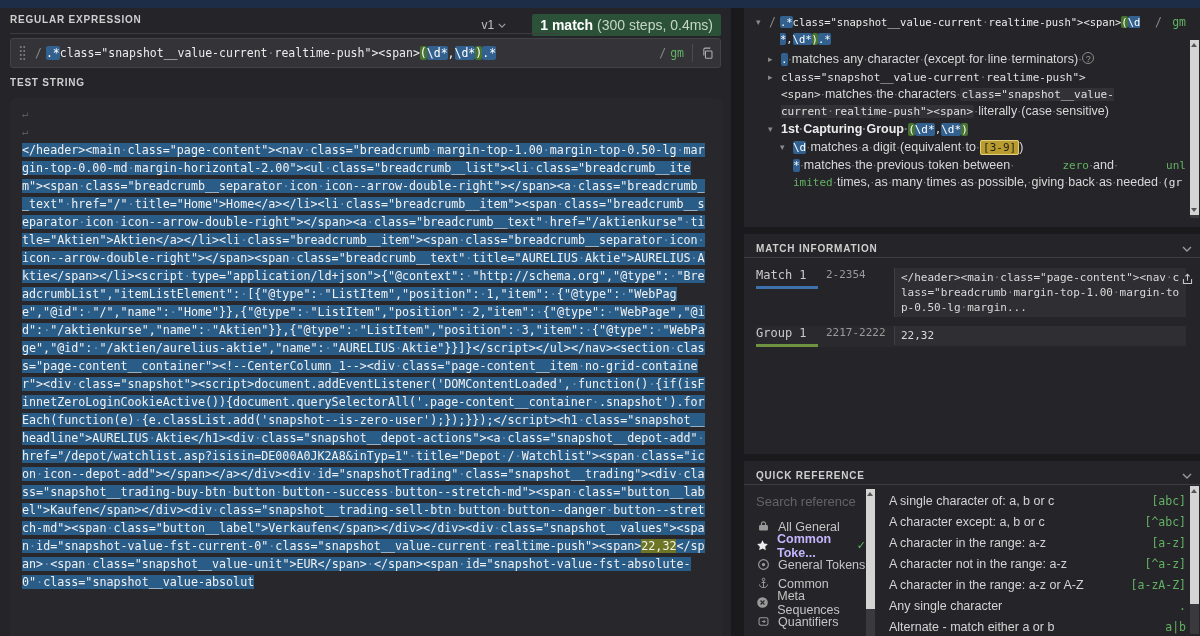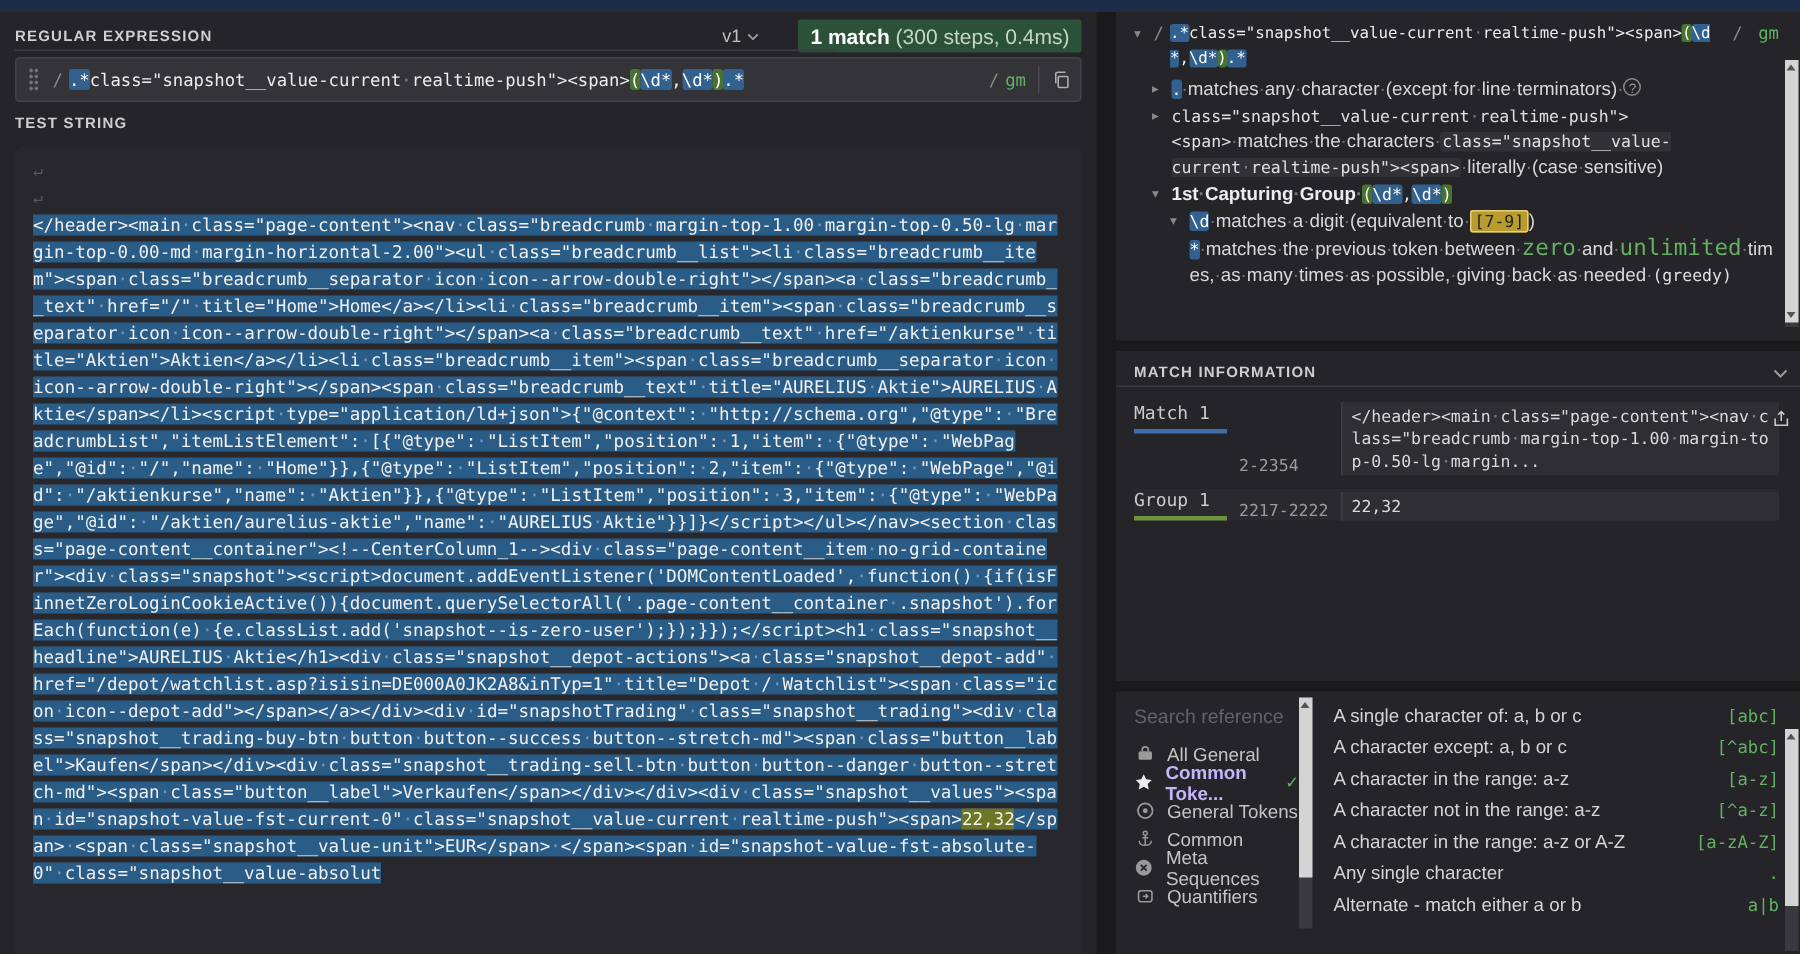--- a/index.html
+++ b/index.html
@@ -11,21 +11,21 @@
     --txt:#d8d8d8; --dim:#9a9a9a;
   }
   *{margin:0;padding:0;box-sizing:border-box;}
   html,body{width:1200px;height:636px;overflow:hidden;background:var(--bg);
     font-family:"Liberation Sans",sans-serif;color:var(--txt);}
   .mono{font-family:"DejaVu Sans Mono",monospace;}
   #topbar{position:absolute;left:0;top:0;width:1200px;height:8px;background:#1d2c47;}
 
   
   #left{position:absolute;left:0;top:8px;width:731px;height:628px;background:var(--panel);}
-  .sec-head{display:flex;align-items:center;height:26px;padding:6px 10px 0 10px;position:relative;}
+  .sec-head{display:flex;align-items:flex-start;height:26px;padding:6px 10px 0 10px;position:relative;}
   .sec-title{font-size:10px;font-weight:bold;letter-spacing:.8px;color:#cfcfcf;}
   .head-line{position:absolute;left:10px;bottom:0;height:0;border-bottom:1px solid #3d3d41;}
   #left .head-line{width:548px;}
   .head-controls{margin-left:auto;display:flex;align-items:center;gap:26px;}
   .version{display:flex;align-items:center;gap:4px;font-size:12px;color:#c0c0c0;cursor:pointer;}
   .badge{background:var(--badge-green);border-radius:2px;padding:3px 8px;font-size:14px;color:#fff;cursor:pointer;}
   .badge .b1{font-weight:bold;}
   .badge .b2{color:#c6d6c6;font-weight:normal;}
 
   .regex-box{margin:4px 10px 0 10px;height:30px;background:#333338;border:1px solid #424248;
@@ -66,36 +66,36 @@
   .exp-arrow{width:13px;flex:0 0 13px;color:#8a8a8a;font-size:9px;cursor:pointer;}
   .exp-rx{flex:1;font-size:10.5px;line-height:17px;word-break:break-all;color:#ececec;}
   .exp-flagwrap{flex:0 0 auto;margin-left:6px;font-size:10.5px;white-space:nowrap;}
   .exp-rows{margin-top:3px;}
   .exp-row{display:flex;align-items:flex-start;margin-top:1px;cursor:pointer;}
   .exp-text{flex:1;word-break:break-word;color:#d8d8d8;}
   .x-bold{font-weight:bold;color:#ececec;}
   .x-mono{font-family:"DejaVu Sans Mono",monospace;font-size:11px;color:#e0e0e0;}
   .x-code{font-family:"DejaVu Sans Mono",monospace;font-size:11px;color:#e0e0e0;
     background:#313136;border-radius:2px;padding:0 1px;}
-  .x-green{font-family:"DejaVu Sans Mono",monospace;font-size:15px;color:var(--accent-green);}
+  .x-green{font-family:"DejaVu Sans Mono",monospace;font-size:11px;color:var(--accent-green);margin-left:48px;}
   .chip-y{font-family:"DejaVu Sans Mono",monospace;font-size:11px;background:var(--chip-yellow);
     color:#1f1f1f;border:1px solid #e3cf7a;border-radius:2px;padding:0 2px;}
   .exp-text .tk{font-family:"DejaVu Sans Mono",monospace;font-size:11px;}
   .x-help{display:inline-block;width:12px;height:12px;border:1px solid #8a8a8a;border-radius:50%;
     color:#9a9a9a;font-size:9px;line-height:12px;text-align:center;vertical-align:1px;}
 
   .vscroll{position:absolute;width:9px;background:#3a3a3e;}
   .vthumb{position:absolute;left:0;width:9px;background:#d4d4d4;}
   .varrow{position:absolute;left:1px;width:0;height:0;border-left:3.5px solid transparent;
     border-right:3.5px solid transparent;}
   #exp-scroll{right:1px;top:32px;bottom:2px;}
 
   #mi-sec{top:219px;height:220px;border-top:7px solid var(--bg);}
   .mi-rows{padding:10px 14px 0 12px;}
-  .mi-row{display:flex;align-items:flex-end;margin-bottom:9px;}
+  .mi-row{display:flex;align-items:flex-start;margin-bottom:9px;}
   .mi-row.green{background:#2a2a2e;}
   .mi-label{flex:0 0 62px;font-family:"DejaVu Sans Mono",monospace;font-size:12px;color:#cacaca;
     padding-bottom:4px;align-self:flex-start;}
   .u-blue{border-bottom:3px solid var(--u-blue);}
   .u-green{border-bottom:3px solid var(--u-green);}
   .mi-range{flex:0 0 76px;font-family:"DejaVu Sans Mono",monospace;font-size:11px;color:#9a9a9a;padding-left:8px;}
   .mi-content{flex:1;font-family:"DejaVu Sans Mono",monospace;font-size:11px;line-height:15px;
     color:#dadada;background:#2e2e33;padding:2px 6px;word-break:break-all;border-left:1px solid #3e3e44;}
   #mi-export{position:absolute;right:6px;top:38px;cursor:pointer;}
 
@@ -182,21 +182,21 @@
           <div class="exp-row" style="margin-left:12px">
             <span class="exp-arrow">▸</span>
             <span class="exp-text"><span class="x-mono">class="snapshot__value-current<span class="sp">·</span>realtime-push"&gt;&lt;span&gt;</span><span class="x-plain"><span class="sp">·</span>matches<span class="sp">·</span>the<span class="sp">·</span>characters<span class="sp">·</span></span><span class="x-code">class="snapshot__value-current<span class="sp">·</span>realtime-push"&gt;&lt;span&gt;</span><span class="x-plain"><span class="sp">·</span>literally<span class="sp">·</span>(case<span class="sp">·</span>sensitive)</span></span>
           </div>
           <div class="exp-row" style="margin-left:12px">
             <span class="exp-arrow">▾</span>
             <span class="exp-text"><span class="x-bold">1st<span class="sp">·</span>Capturing<span class="sp">·</span>Group<span class="sp">·</span></span><span class="tk tk-green">(</span><span class="tk tk-blue">\d*</span><span class="x-mono">,</span><span class="tk tk-blue">\d*</span><span class="tk tk-green">)</span></span>
           </div>
           <div class="exp-row" style="margin-left:24px">
             <span class="exp-arrow">▾</span>
-            <span class="exp-text"><span class="tk tk-blue">\d</span><span class="x-plain"><span class="sp">·</span>matches<span class="sp">·</span>a<span class="sp">·</span>digit<span class="sp">·</span>(equivalent<span class="sp">·</span>to<span class="sp">·</span></span><span class="chip-y">[7-9]</span><span class="x-plain">)</span></span>
+            <span class="exp-text"><span class="tk tk-blue">\d</span><span class="x-plain"><span class="sp">·</span>matches<span class="sp">·</span>a<span class="sp">·</span>digit<span class="sp">·</span>(equivalent<span class="sp">·</span>to<span class="sp">·</span></span><span class="chip-y">[3-9]</span><span class="x-plain">)</span></span>
           </div>
           <div class="exp-row" style="margin-left:24px">
             <span class="exp-arrow"></span>
             <span class="exp-text"><span class="tk tk-blue">*</span><span class="x-plain"><span class="sp">·</span>matches<span class="sp">·</span>the<span class="sp">·</span>previous<span class="sp">·</span>token<span class="sp">·</span>between<span class="sp">·</span></span><span class="x-green">zero</span><span class="x-plain"><span class="sp">·</span>and<span class="sp">·</span></span><span class="x-green">unlimited</span><span class="x-plain"><span class="sp">·</span>times,<span class="sp">·</span>as<span class="sp">·</span>many<span class="sp">·</span>times<span class="sp">·</span>as<span class="sp">·</span>possible,<span class="sp">·</span>giving<span class="sp">·</span>back<span class="sp">·</span>as<span class="sp">·</span>needed<span class="sp">·</span></span><span class="x-mono">(greedy)</span></span>
           </div>
         </div>
     </div>
     <div class="vscroll" id="exp-scroll">
       <div class="vthumb" style="top:0;bottom:3px"></div>
       <div class="varrow" style="top:3px;border-bottom:4px solid #555;"></div>
@@ -227,20 +227,28 @@
       </div>
     <span id="mi-export">
       <svg width="13" height="14" viewBox="0 0 16 16">
           <path d="M8 10V2.5M5.5 4.8L8 2.3l2.5 2.5" stroke="#c9c9c9" fill="none" stroke-width="1.3"></path>
           <path d="M3 8v5.5h10V8" stroke="#c9c9c9" fill="none" stroke-width="1.3"></path>
         </svg>
     </span>
   </div>
 
   <div class="rsec" id="qr-sec">
+    <div class="rsec-head">
+      <span class="sec-title">QUICK REFERENCE</span>
+      <span class="chev">
+        <svg width="10" height="6" viewBox="0 0 10 6">
+            <path d="M1 1l4 4 4-4" stroke="#9a9a9a" fill="none" stroke-width="1.4"></path>
+          </svg>
+      </span>
+    </div>
     <div class="qr-content">
       <div class="qr-left">
         <input class="qr-search" placeholder="Search reference" style="">
         <div class="qr-cats">
             <div class="qr-cat">
               <span class="ic">
                 <svg width="13" height="13" viewBox="0 0 16 16">
                   <path d="M5.5 6V4.8A2.5 2.5 0 0 1 10.5 4.8V6" fill="none" stroke="#9a9a9a" stroke-width="1.4"></path>
                   <rect x="2.5" y="6" width="11" height="7" rx="1.6" fill="#9a9a9a"></rect>
                 </svg>

